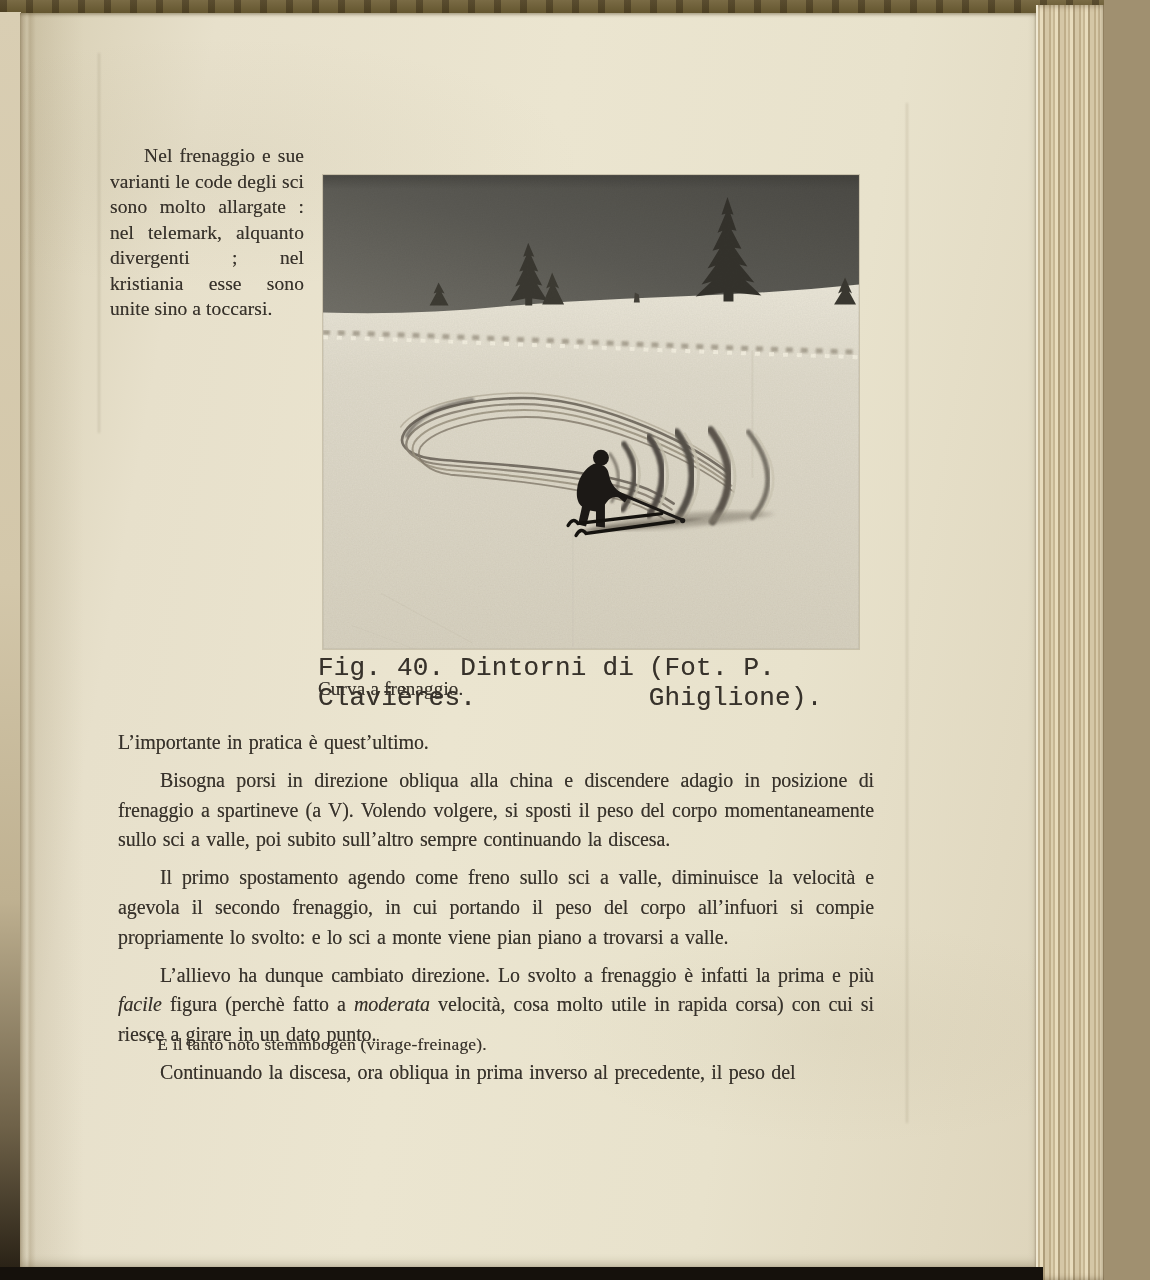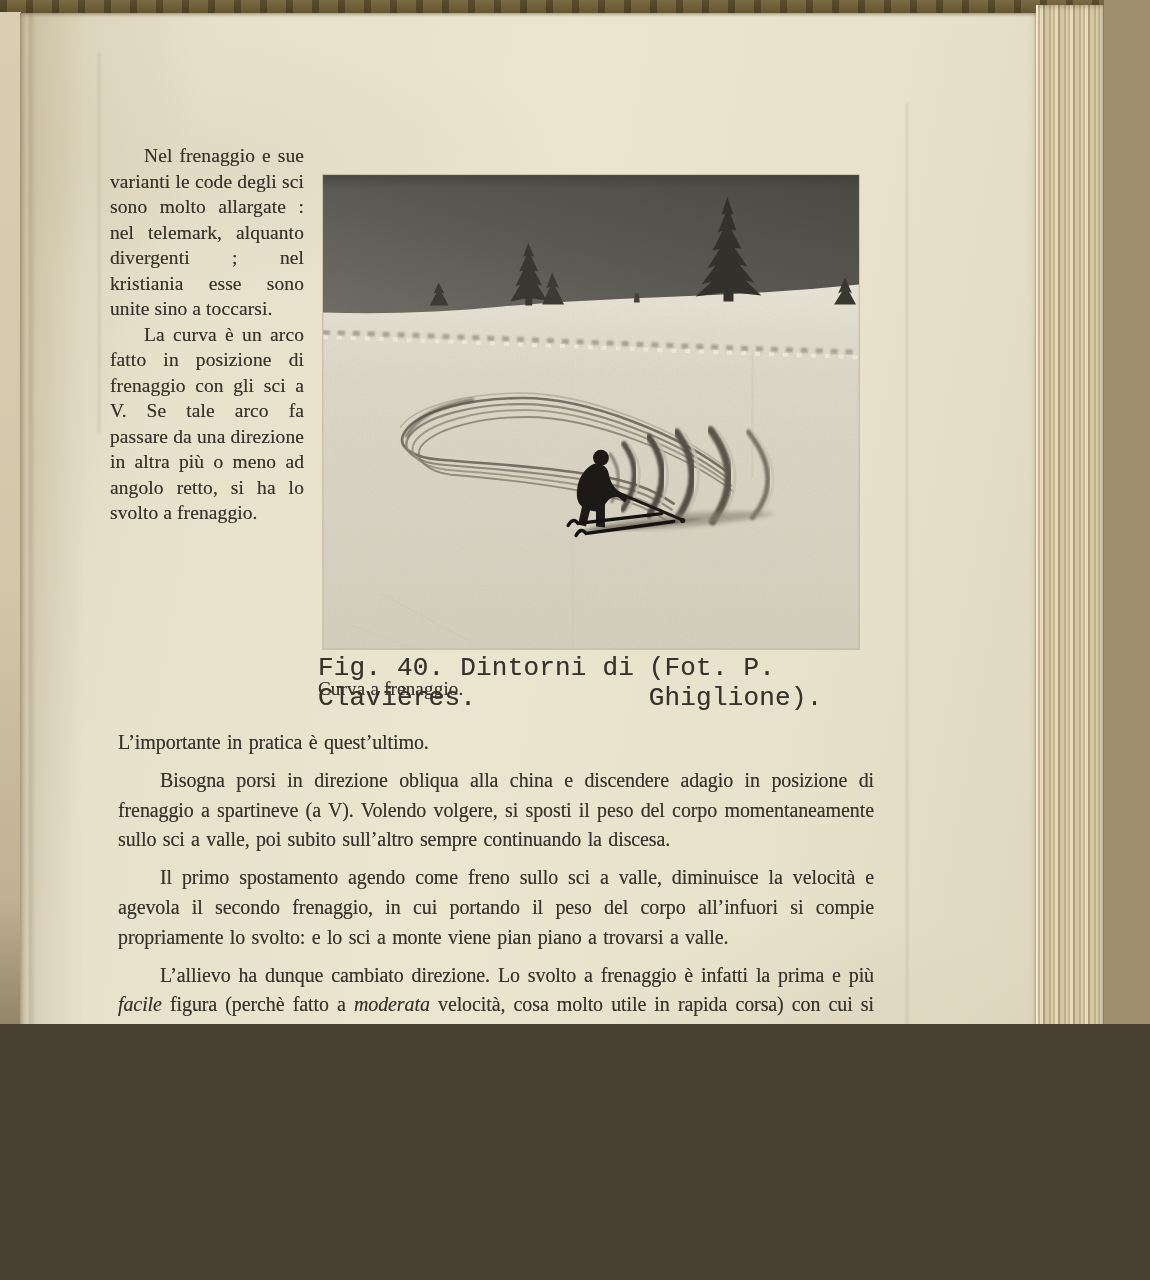--- a/index.html
+++ b/index.html
@@ -1,17 +1,17 @@
 <!DOCTYPE html>
 <html><head>
 <meta charset="utf-8">
 <style>
   html,body{margin:0;padding:0;background:#4a4032;}
   .book{
-    position:relative; width:1150px; height:1024px; overflow:hidden;
+    position:relative; width:1150px; height:1280px; overflow:hidden;
     background:#a3a3a3;
     font-family:"Liberation Serif","DejaVu Serif",serif;
     color:#37322b;
   }
   .cover-top{position:absolute;left:0;top:0;width:1150px;height:13px;
     background:
       repeating-linear-gradient(90deg, rgba(30,20,8,.35) 0 7px, rgba(0,0,0,0) 7px 26px),
       linear-gradient(180deg,#7a6b45,#64562f);
   }
   .left-sliver{position:absolute;left:0;top:12px;width:21px;height:1268px;
@@ -82,21 +82,20 @@
   <div class="left-sliver"></div>
   <div class="page">
     <div class="crease crease-a"></div>
     <div class="crease crease-b"></div>
   </div>
   <div class="page-stack"></div>
   <div class="cover-right"></div>
 
   <div class="leftcol">
     <p class="col-p p1">Nel frenaggio e sue varianti le code degli sci sono molto allargate : nel tele­mark, alquanto diver­genti ; nel kristiania esse sono unite sino a toccarsi.</p>
-    <p class="col-p p1">La curva è un arco fatto in posizio­ne di frenaggio con gli sci a V. Se tale arco fa passare da una direzione in altra più o meno ad an­golo retto, si ha lo svolto a frenaggio.</p>
   </div>
 
   <figure class="photo">
     <svg viewBox="0 0 538 476" preserveAspectRatio="none">
       <defs>
         <linearGradient id="skyg" x1="0" y1="1" x2="1" y2="0">
           <stop offset="0" stop-color="#74726a"></stop>
           <stop offset="0.5" stop-color="#5b5a54"></stop>
           <stop offset="1" stop-color="#4b4a45"></stop>
         </linearGradient>

